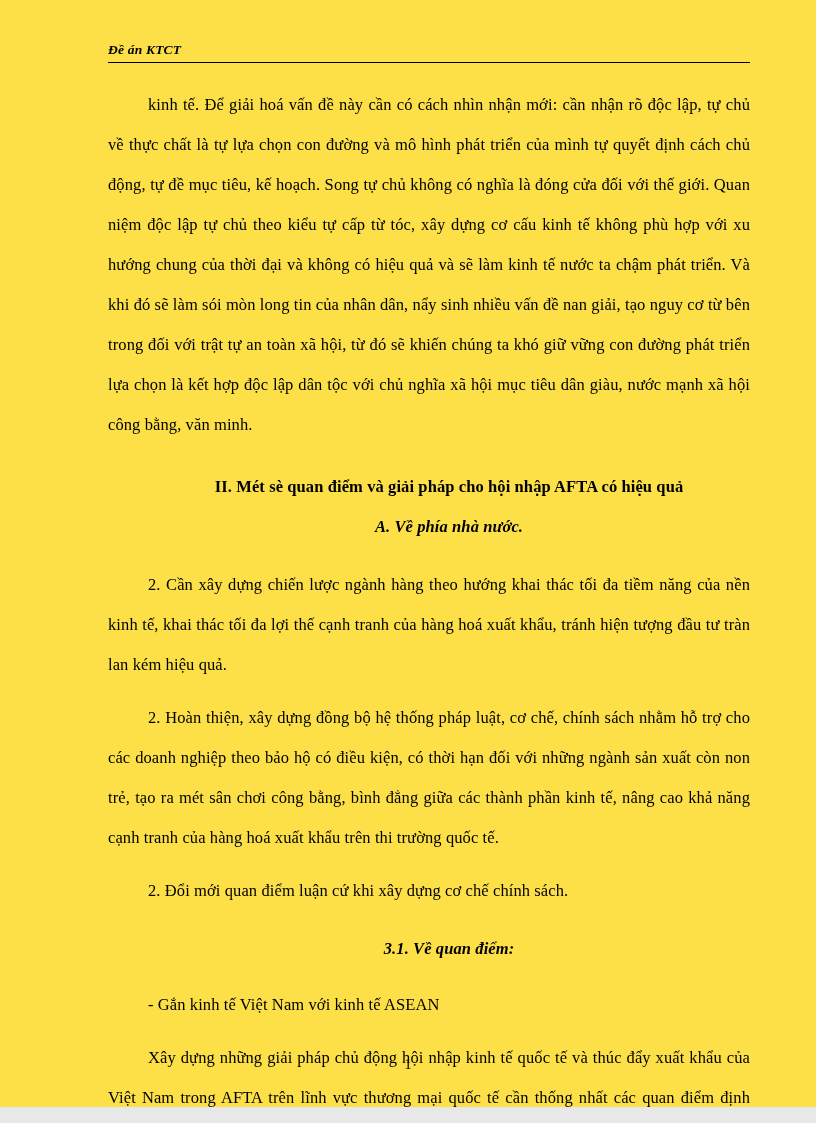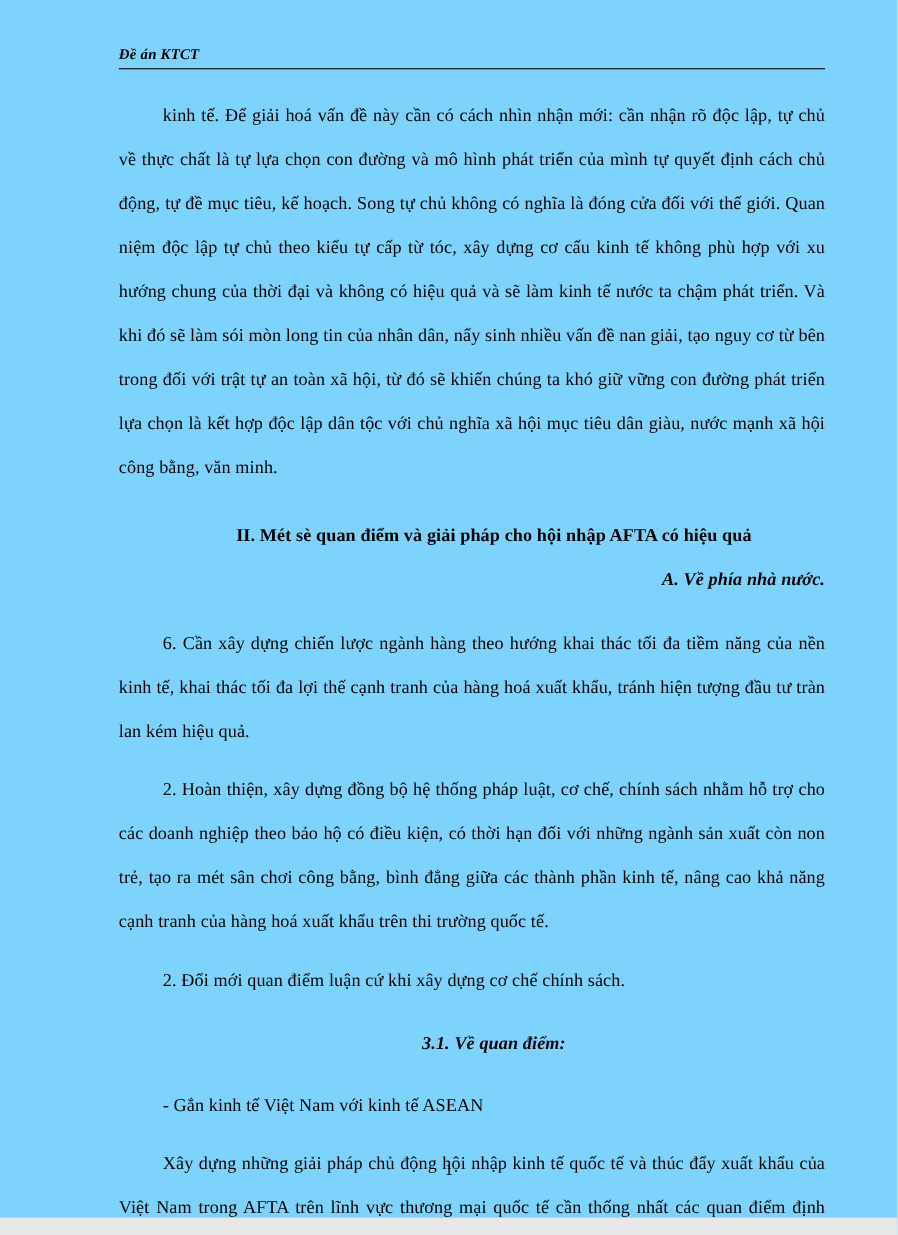--- a/index.html
+++ b/index.html
@@ -4,21 +4,21 @@
 <style>
   html, body {
     margin: 0;
     padding: 0;
     background: #f0f0f0;
   }
   .page {
     position: relative;
     width: 816px;
     height: 1123px;
-    background: #7dd3fc;
+    background: #fde047;
     margin: 0 auto;
     box-sizing: border-box;
     font-family: "Liberation Serif", serif;
     color: #000000;
     overflow: hidden;
   }
   .content {
     position: absolute;
     left: 108px;
     top: 42px;
@@ -53,21 +53,21 @@
     text-indent: 40px;
     margin-top: 22px;
     margin-bottom: 0;
     text-align: center;
   }
   p.heading3 {
     font-weight: bold;
     font-style: italic;
     text-indent: 40px;
     margin-bottom: 18px;
-    text-align: right;
+    text-align: center;
   }
   p.heading4 {
     font-style: italic;
     text-indent: 40px;
     margin-bottom: 16px;
     text-align: center;
     font-weight: bold;
   }
   p.tight {
     margin-bottom: 18px;
@@ -101,21 +101,21 @@
 
     <div class="header-line">Đề án KTCT</div>
     <div class="rule"></div>
 
     <p class="indent">kinh tế. Để giải hoá vấn đề này cần có cách nhìn nhận mới: cần nhận rõ độc lập, tự chủ về thực chất là tự lựa chọn con đường và mô hình phát triển của mình tự quyết định cách chủ động, tự đề mục tiêu, kế hoạch. Song tự chủ không có nghĩa là đóng cửa đối với thế giới. Quan niệm độc lập tự chủ theo kiểu tự cấp từ tóc, xây dựng cơ cấu kinh tế không phù hợp với xu hướng chung của thời đại và không có hiệu quả và sẽ làm kinh tế nước ta chậm phát triển. Và khi đó sẽ làm sói mòn long tin của nhân dân, nẩy sinh nhiều vấn đề nan giải, tạo nguy cơ từ bên trong đối với trật tự an toàn xã hội, từ đó sẽ khiến chúng ta khó giữ vững con đường phát triển lựa chọn là kết hợp độc lập dân tộc với chủ nghĩa xã hội mục tiêu dân giàu, nước mạnh xã hội công bằng, văn minh.</p>
 
     <p class="heading2">II. Mét sè quan điểm và giải pháp cho hội nhập AFTA có hiệu quả</p>
 
     <p class="heading3">A. Về phía nhà nước.</p>
 
-    <p class="indent">6. Cần xây dựng chiến lược ngành hàng theo hướng khai thác tối đa tiềm năng của nền kinh tế, khai thác tối đa lợi thế cạnh tranh của hàng hoá xuất khẩu, tránh hiện tượng đầu tư tràn lan kém hiệu quả.</p>
+    <p class="indent">2. Cần xây dựng chiến lược ngành hàng theo hướng khai thác tối đa tiềm năng của nền kinh tế, khai thác tối đa lợi thế cạnh tranh của hàng hoá xuất khẩu, tránh hiện tượng đầu tư tràn lan kém hiệu quả.</p>
 
     <p class="indent">2. Hoàn thiện, xây dựng đồng bộ hệ thống pháp luật, cơ chế, chính sách nhằm hỗ trợ cho các doanh nghiệp theo bảo hộ có điều kiện, có thời hạn đối với những ngành sản xuất còn non trẻ, tạo ra mét sân chơi công bằng, bình đẳng giữa các thành phần kinh tế, nâng cao khả năng cạnh tranh của hàng hoá xuất khẩu trên thi trường quốc tế.</p>
 
     <p class="indent last tight">2. Đổi mới quan điểm luận cứ khi xây dựng cơ chế chính sách.</p>
 
     <p class="heading4">3.1. Về quan điểm:</p>
 
     <p class="indent last">- Gắn kinh tế Việt Nam với kinh tế ASEAN</p>
 
     <p class="indent">Xây dựng những giải pháp chủ động hội nhập kinh tế quốc tế và thúc đẩy xuất khẩu của Việt Nam trong AFTA trên lĩnh vực thương mại quốc tế cần thống nhất các quan điểm định hướng sau:</p>

